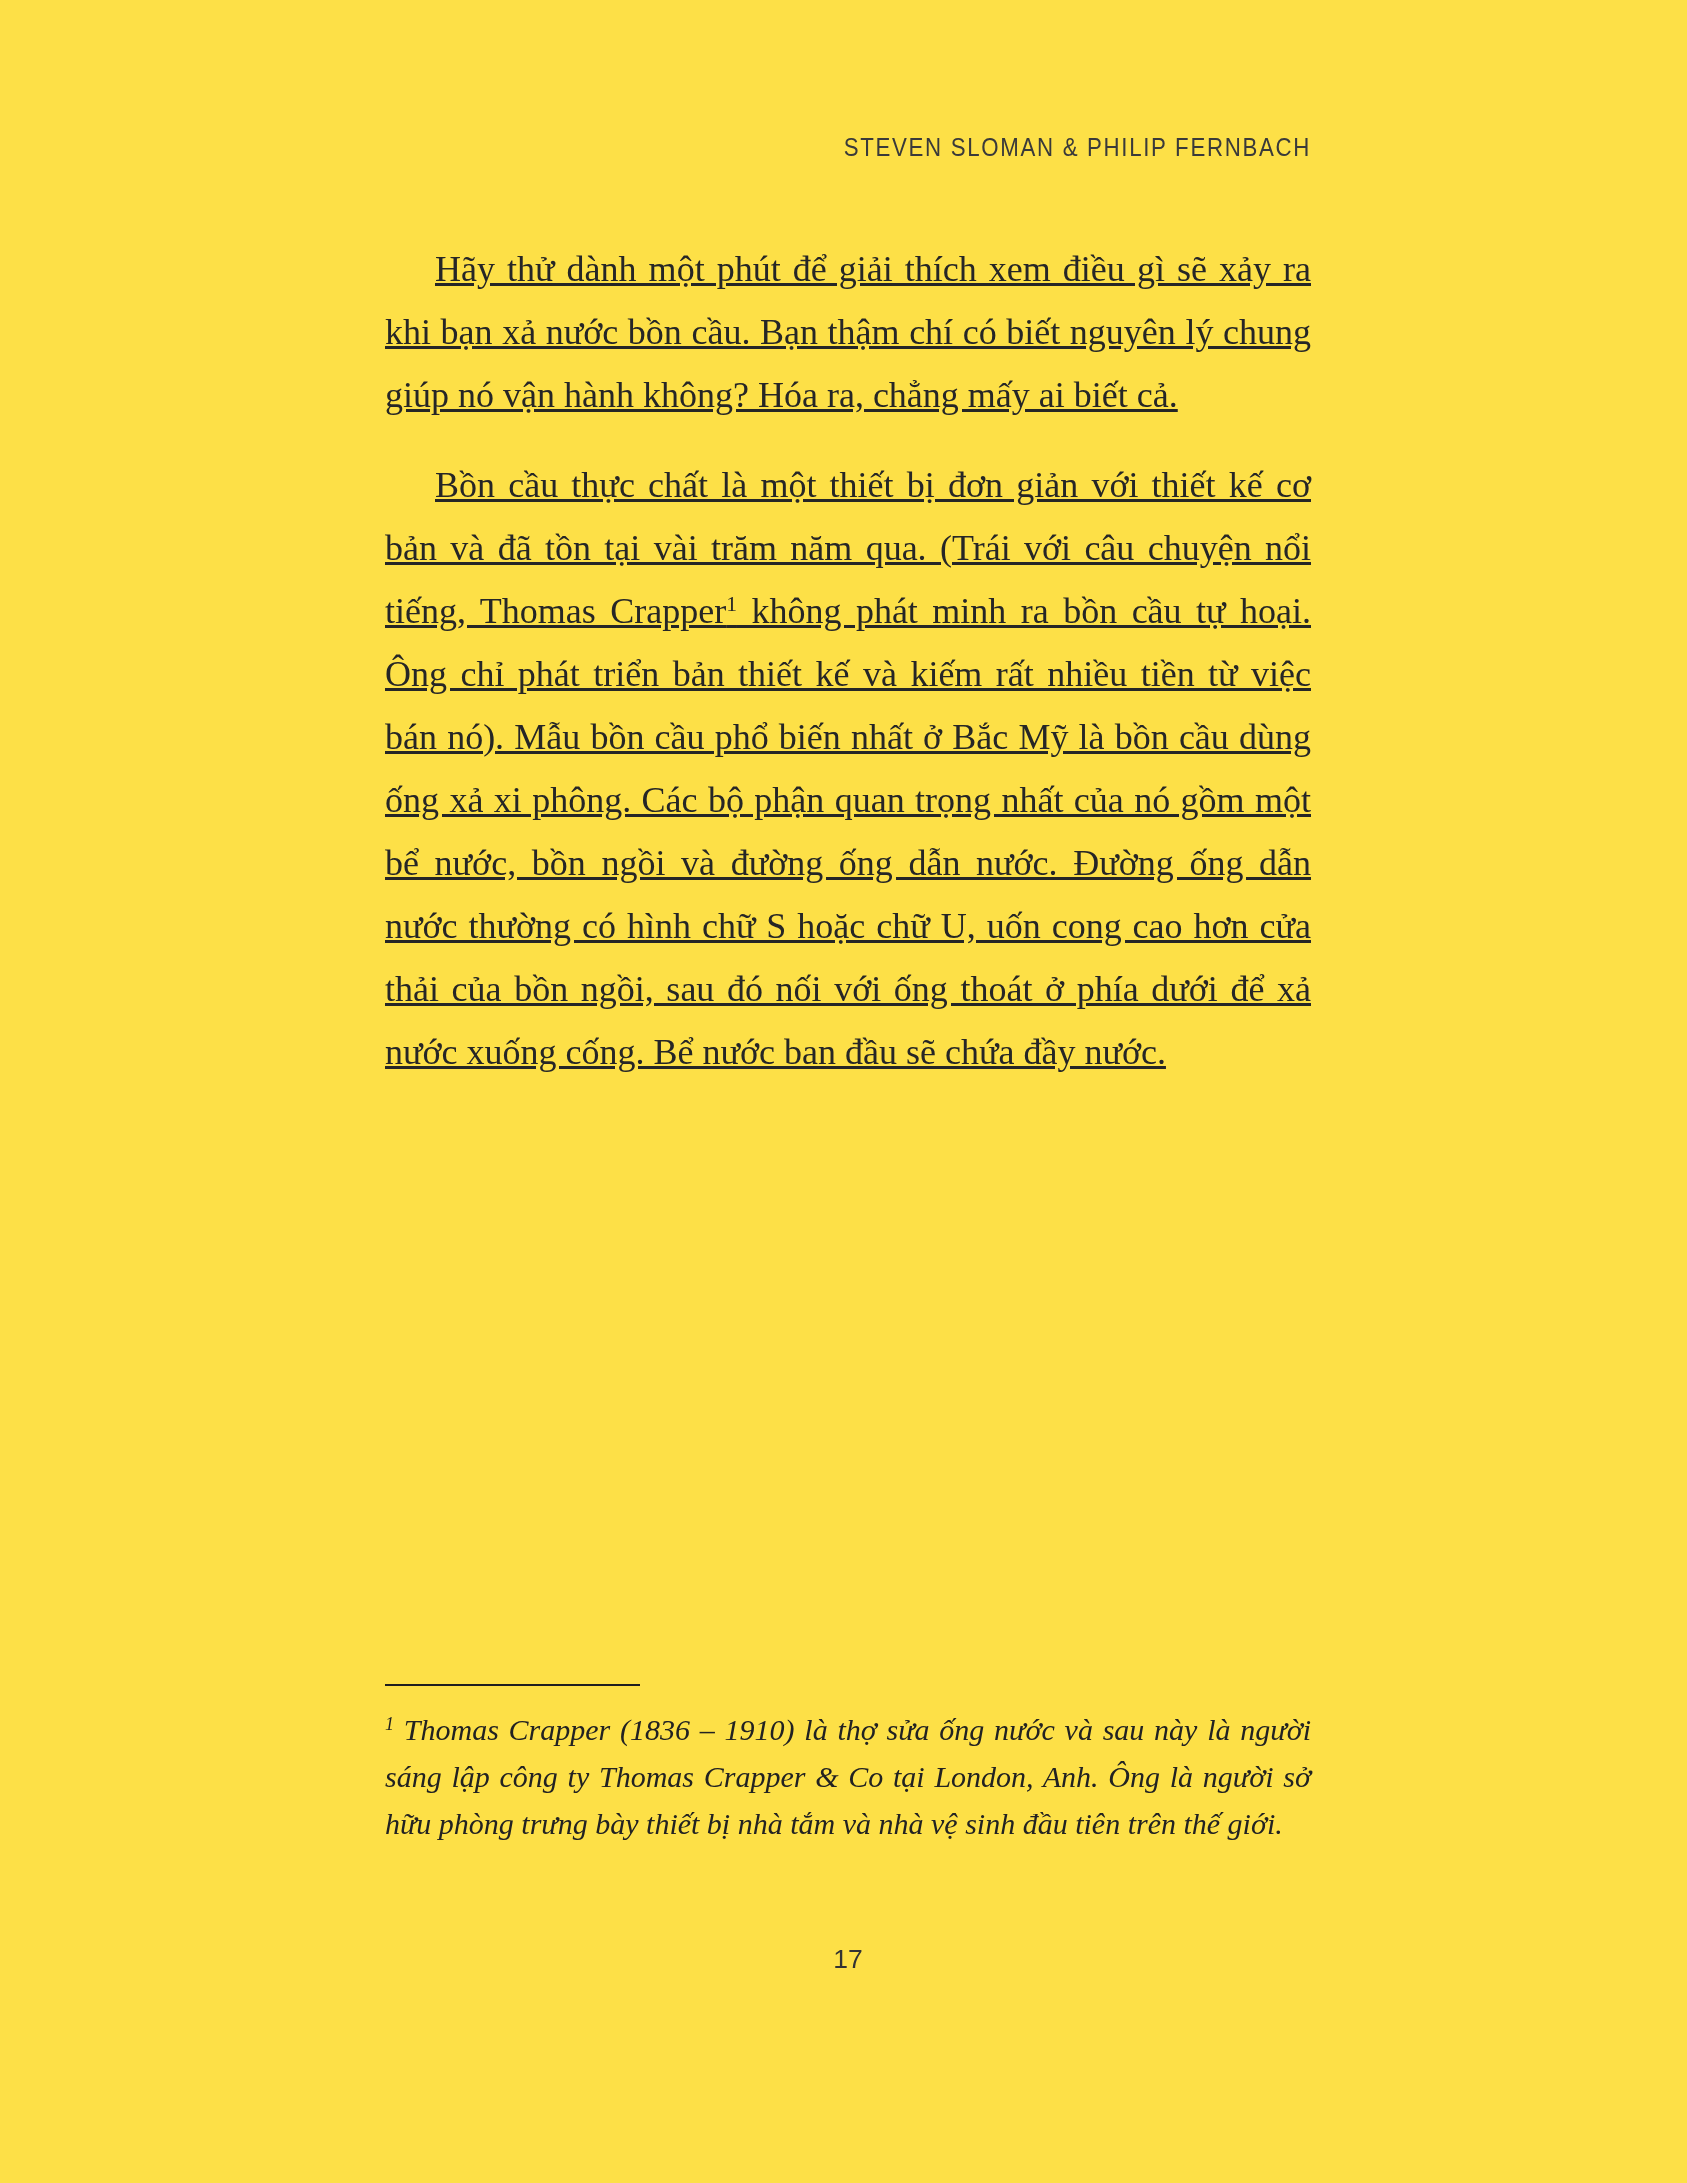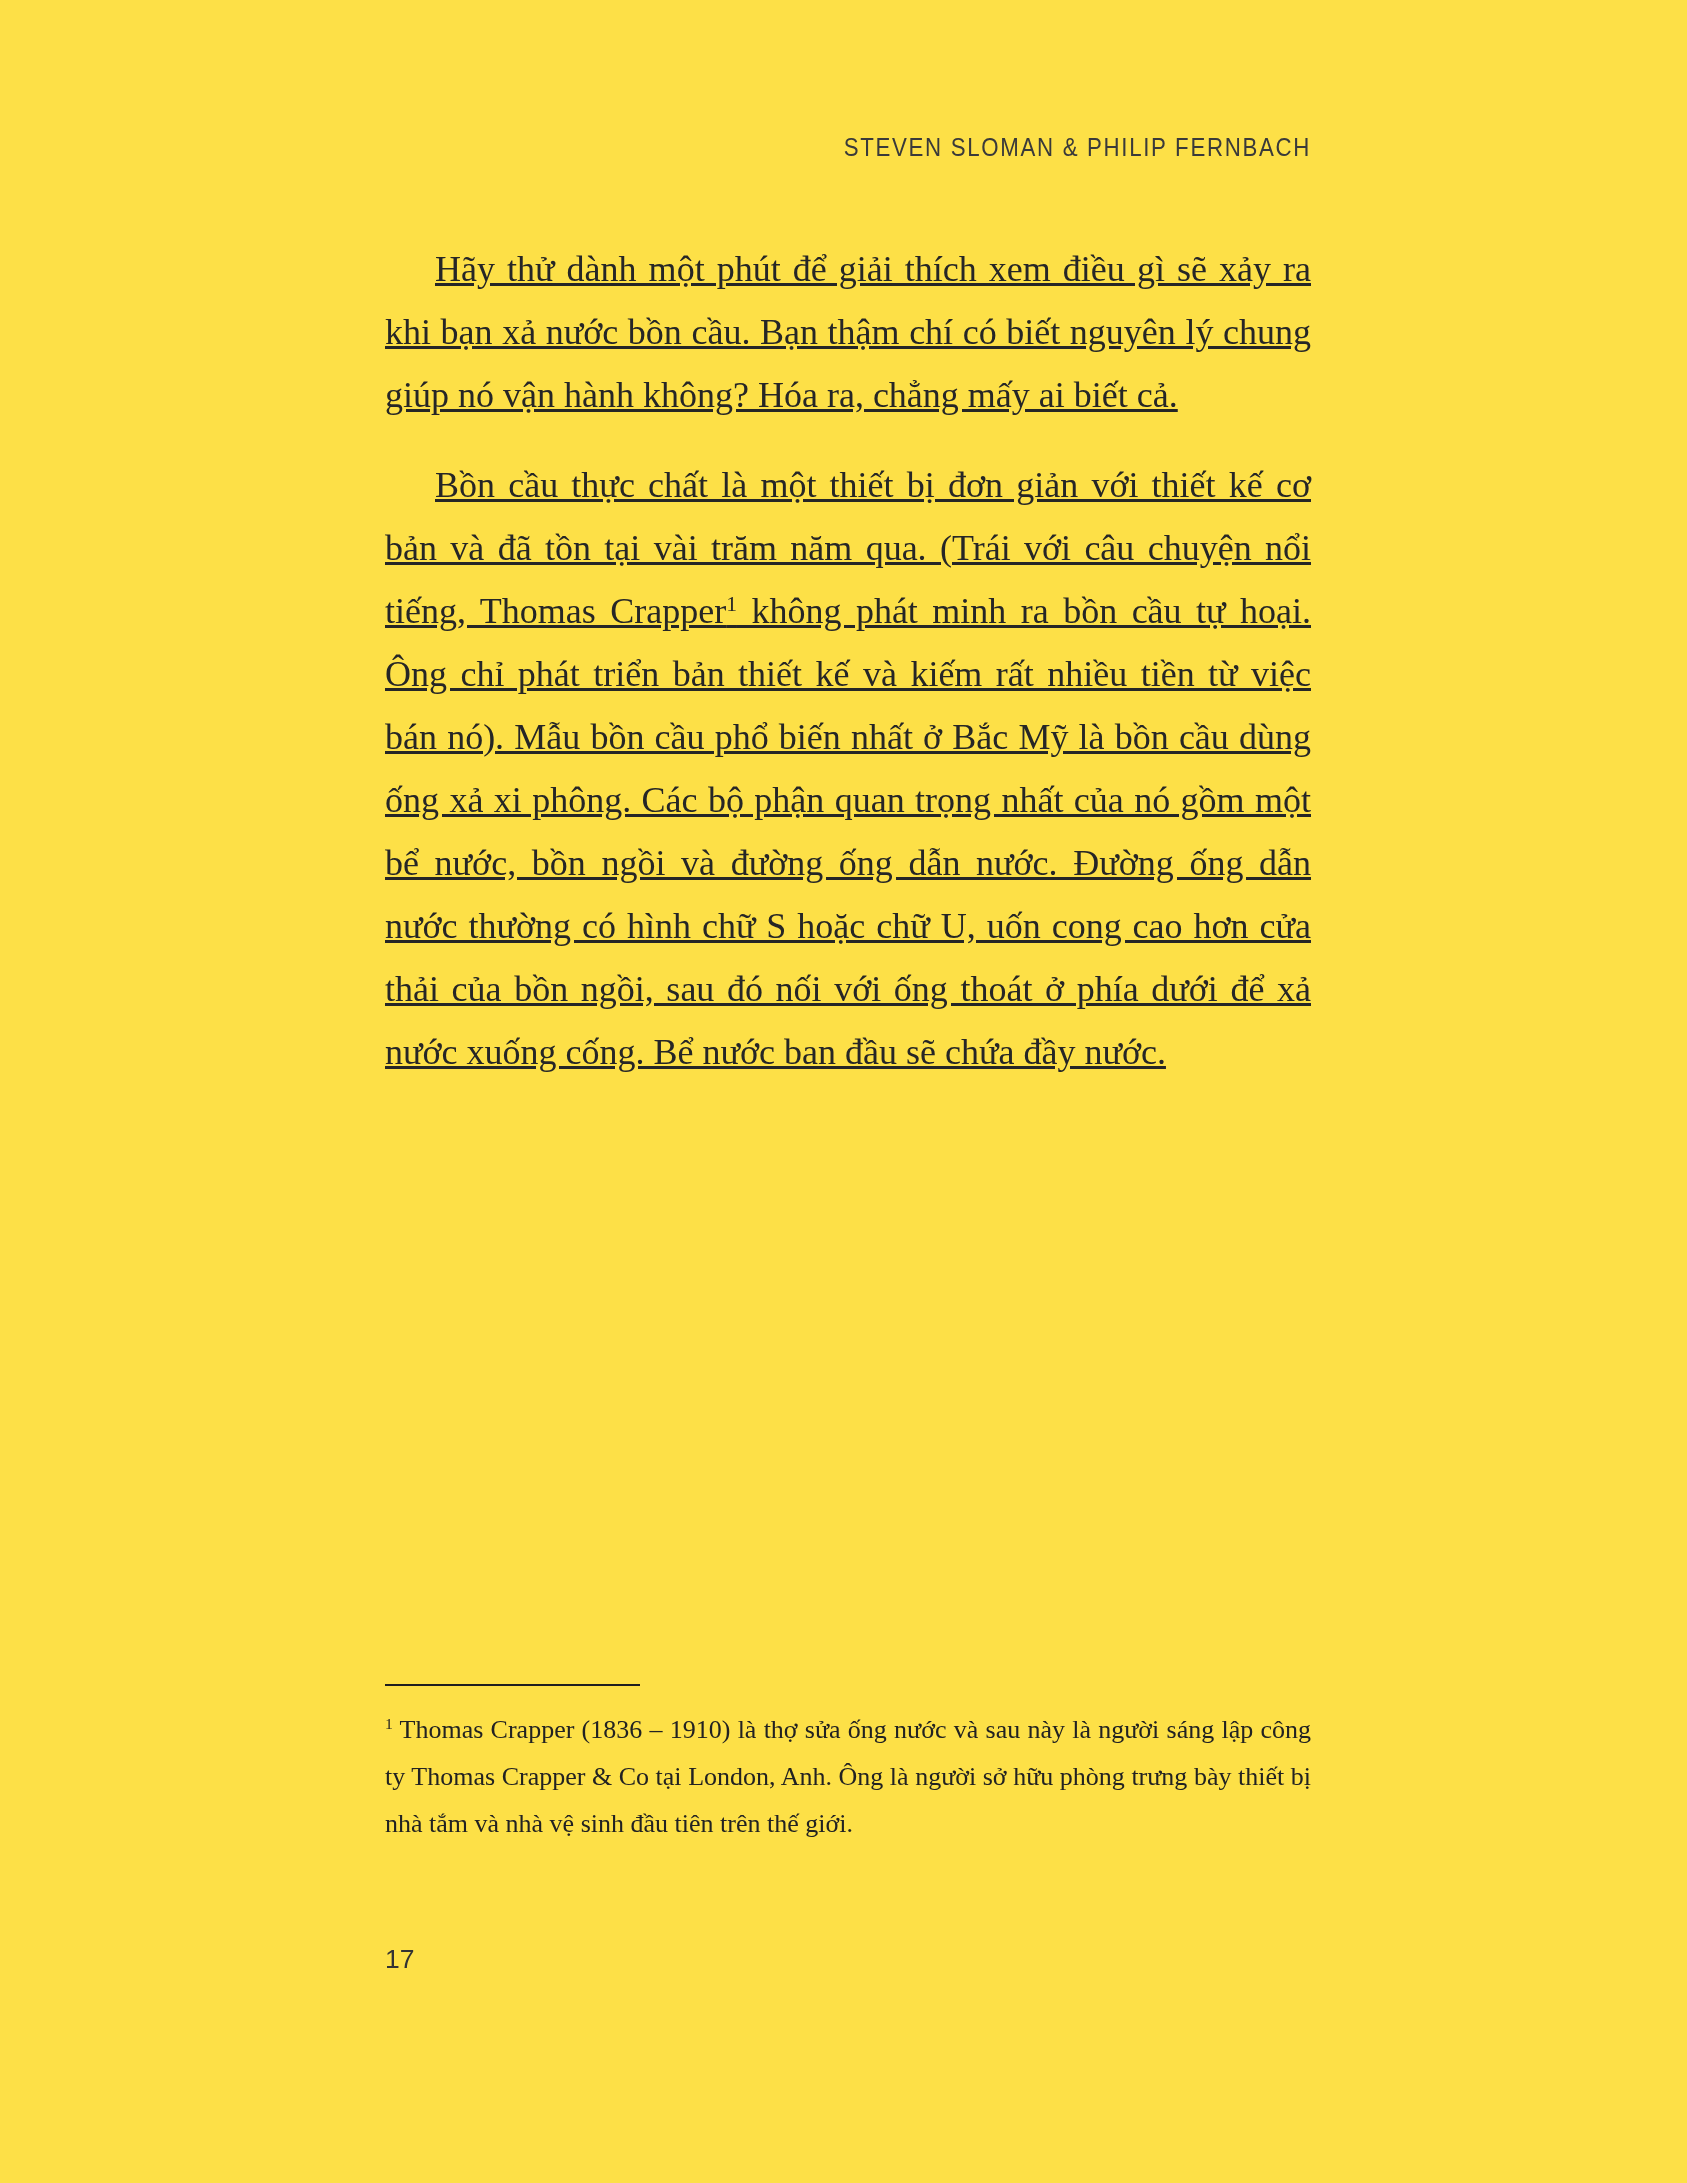--- a/index.html
+++ b/index.html
@@ -52,40 +52,41 @@
     position: relative;
     top: -0.55em;
     vertical-align: baseline;
   }
   .footnote-block {
     position: absolute;
     top: 1684px;
     left: 385px;
     width: 926px;
     font-family: "Liberation Serif", serif;
-    font-size: 26px;
+    font-size: 30px;
     line-height: 47px;
     color: #222222;
     text-align: justify;
+    font-style: italic;
   }
   .footnote-rule {
     width: 255px;
     height: 0;
     border-top: 2.6px solid #1e1e1e;
     margin: 0 0 20px 0;
   }
   .fn-text {
     margin: 0;
   }
   .page-number {
     position: absolute;
     top: 1944px;
     left: 385px;
     width: 926px;
-    text-align: left;
+    text-align: center;
     font-family: "Liberation Sans", sans-serif;
     font-size: 26.5px;
     color: #333333;
   }
 </style>
 </head>
 <body>
 
 <div class="page">
 

